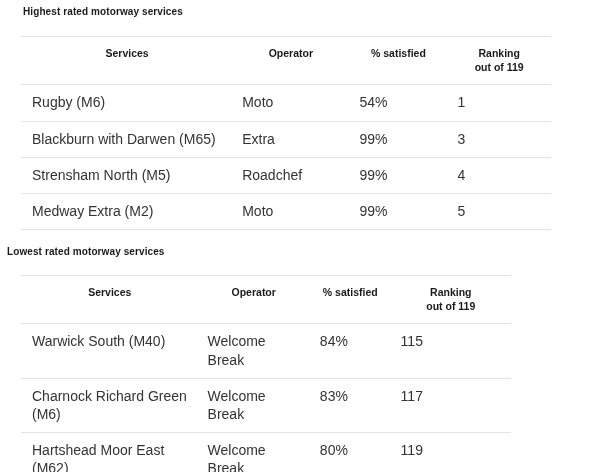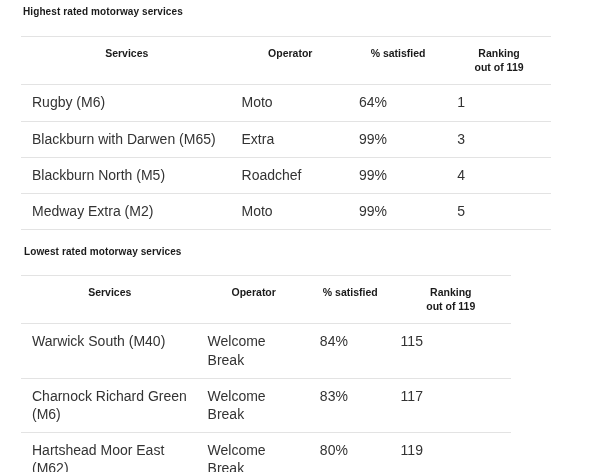--- a/index.html
+++ b/index.html
@@ -30,21 +30,21 @@
     padding: 0;
     letter-spacing: 0.1px;
   }
   .title-1 {
     position: absolute;
     left: 23px;
     top: 6px;
   }
   .title-2 {
     position: absolute;
-    left: 24px;
+    left: 7px;
     top: 246px;
   }
   table {
     border-collapse: collapse;
     border-spacing: 0;
     position: absolute;
     background: #ffffff;
   }
   .tbl-1 {
     left: 21px;
@@ -108,31 +108,31 @@
         <th class="c1">Operator</th>
         <th class="c2">% satisfied</th>
         <th class="c3 hdr-two-line">Ranking
 out of 119</th>
       </tr>
     </thead>
     <tbody>
       <tr>
         <td class="c0">Rugby (M6)</td>
         <td class="c1">Moto</td>
-        <td class="c2">64%</td>
+        <td class="c2">54%</td>
         <td class="c3">1</td>
       </tr>
       <tr>
         <td class="c0">Blackburn with Darwen (M65)</td>
         <td class="c1">Extra</td>
         <td class="c2">99%</td>
         <td class="c3">3</td>
       </tr>
       <tr>
-        <td class="c0">Blackburn North (M5)</td>
+        <td class="c0">Strensham North (M5)</td>
         <td class="c1">Roadchef</td>
         <td class="c2">99%</td>
         <td class="c3">4</td>
       </tr>
       <tr>
         <td class="c0">Medway Extra (M2)</td>
         <td class="c1">Moto</td>
         <td class="c2">99%</td>
         <td class="c3">5</td>
       </tr>

